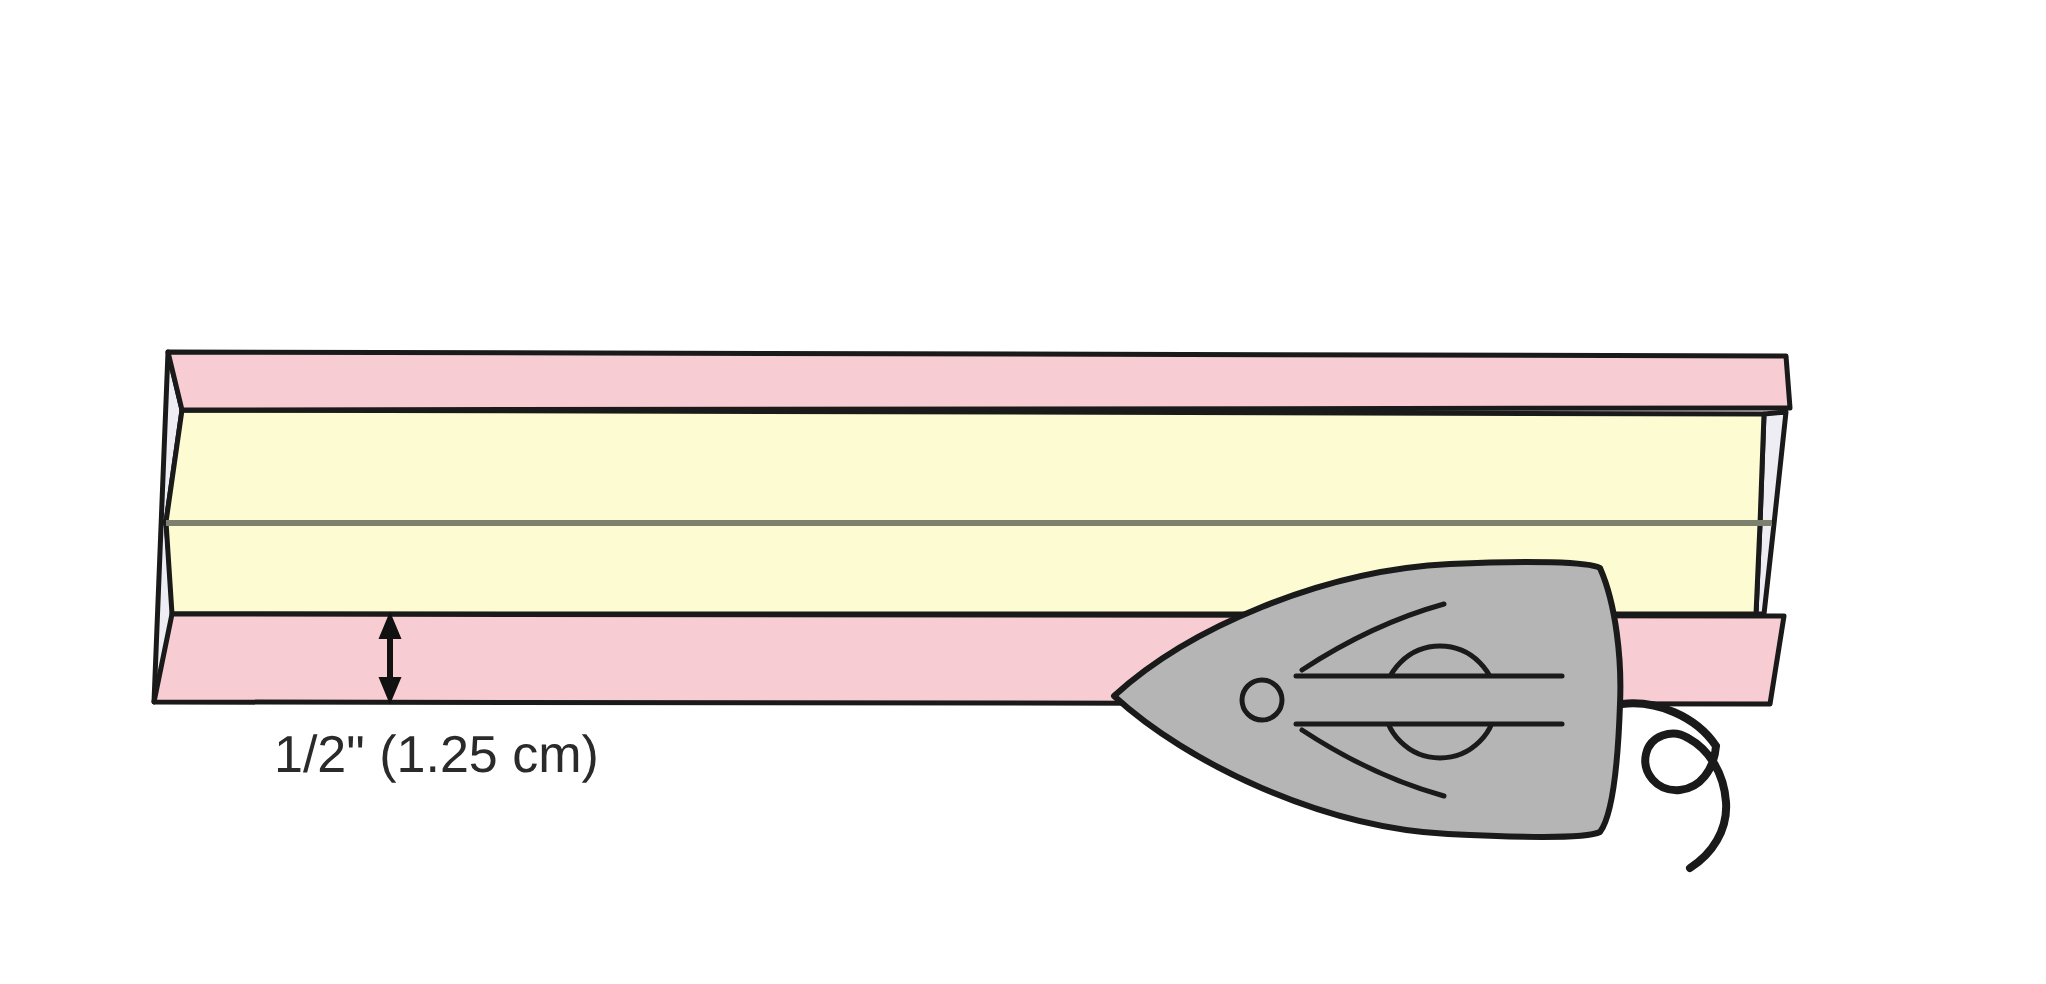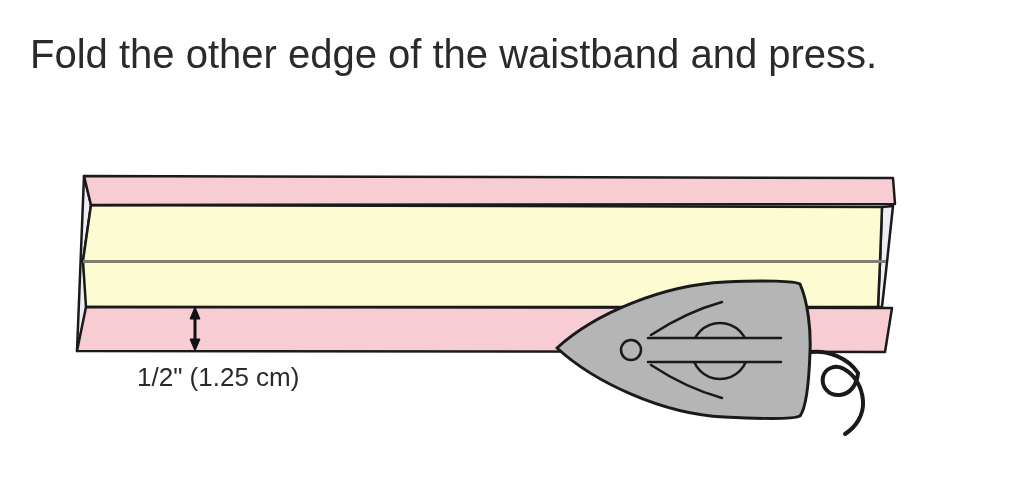--- a/index.html
+++ b/index.html
@@ -62,21 +62,20 @@
     font-family: "Liberation Sans", sans-serif;
     font-size: 26px;
     fill: #2a2a2a;
   }
 </style>
 </head>
 <body>
 
 <div class="stage">
 
-  <div class="instruction-title">Fold the other edge of the waistband and press.</div>
 
   <svg class="diagram" viewBox="0 0 1023 492">
 
     <polygon class="outline" points="84,176 91,205 83,261 87,307 77,351" fill="#eeedf3"></polygon>
     <polygon class="outline" points="893,206 887,262 882,307 878,307 880,262 882,207" fill="#eeedf3"></polygon>
 
     <polygon class="outline" points="91,205 882,207 880,262 878,307 86,307 83,261" fill="#fdfbd1"></polygon>
 
     <line x1="83" y1="261.5" x2="886" y2="261.5" stroke-width="3" stroke="#7d806c"></line>
 

